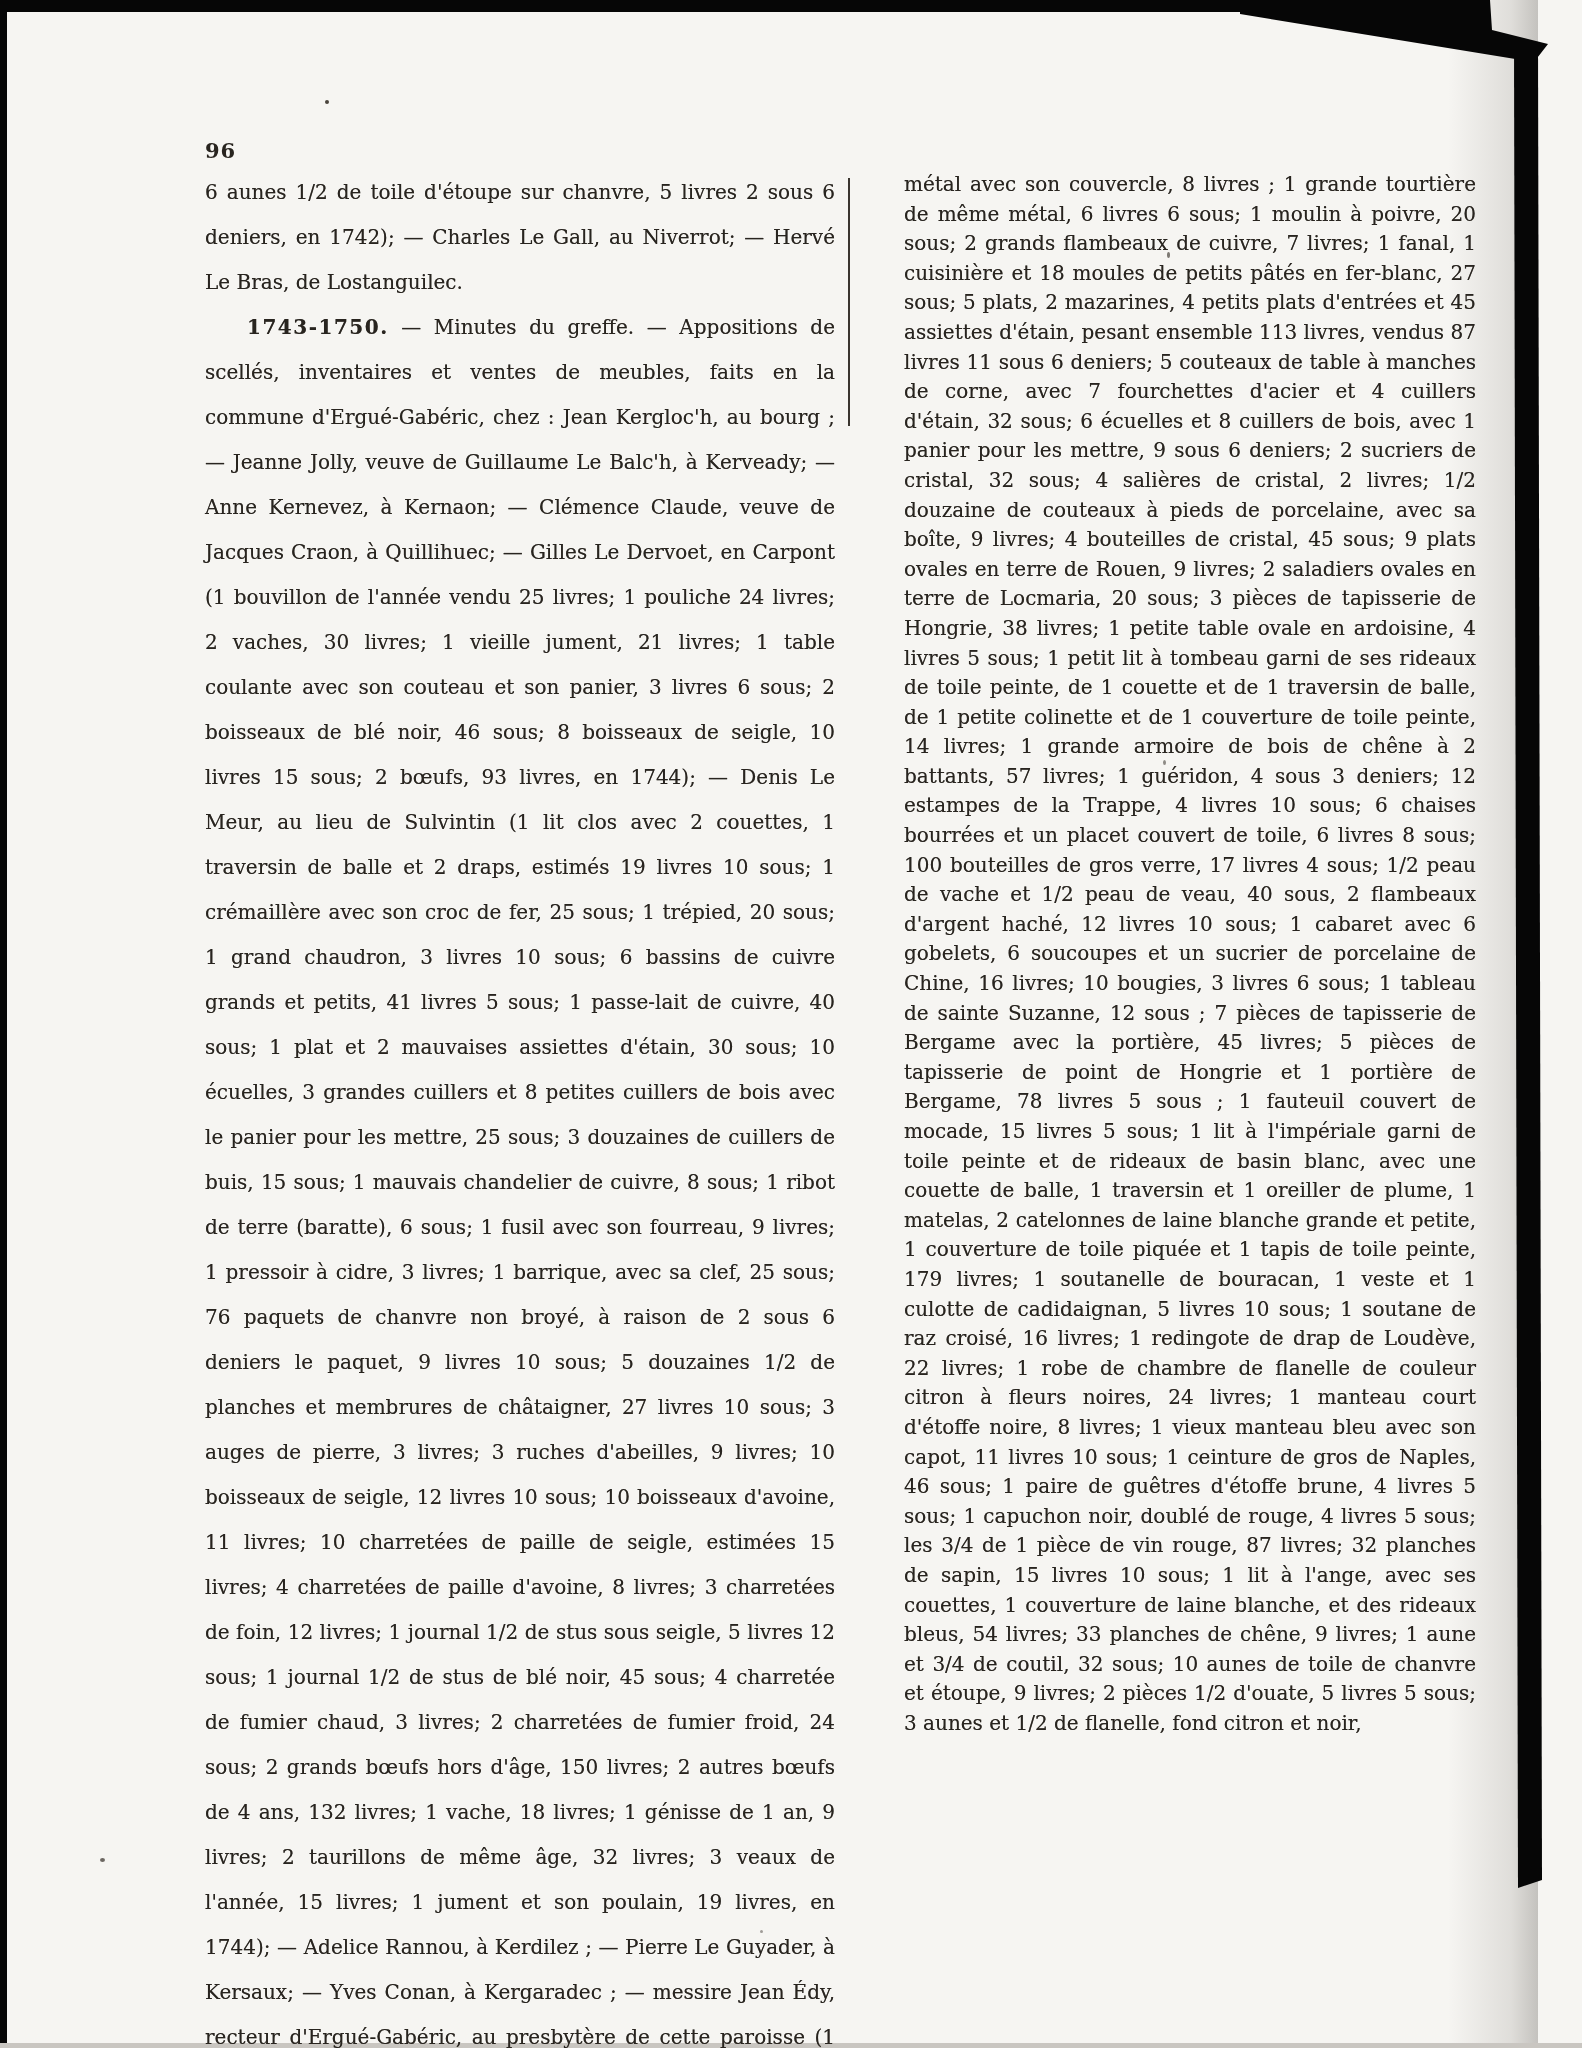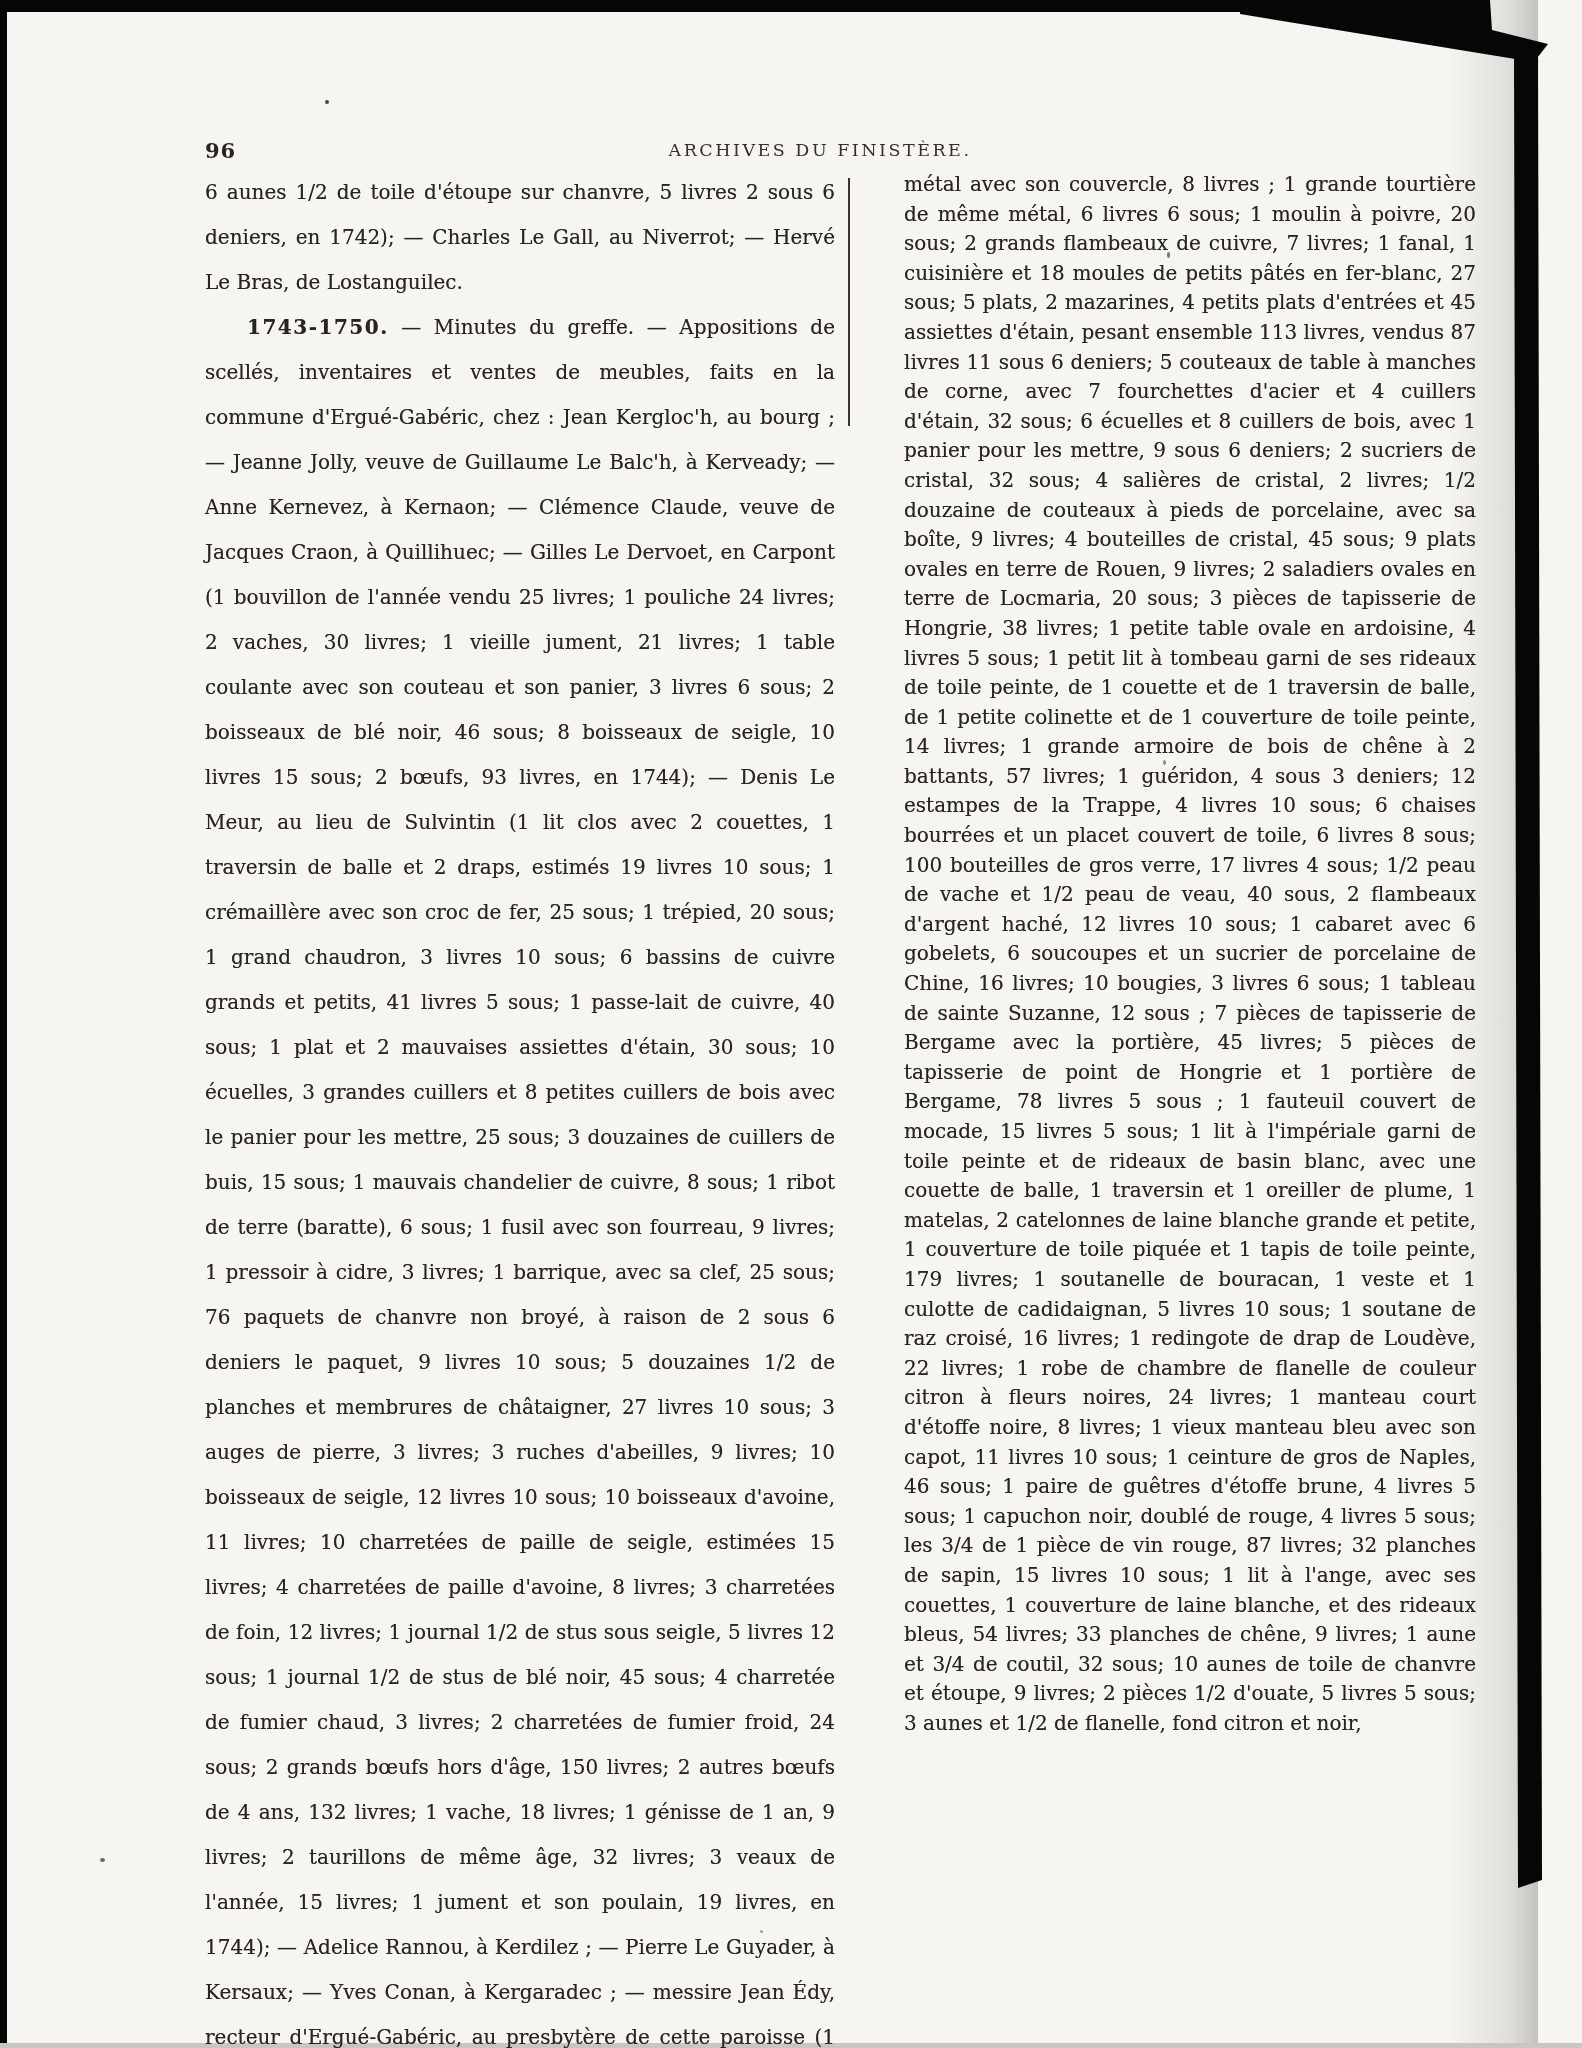--- a/index.html
+++ b/index.html
@@ -69,21 +69,20 @@
   </svg>
 
   <div class="speck sp1"></div>
   <div class="speck sp2"></div>
   <div class="speck sp3"></div>
   <div class="speck sp4"></div>
   <div class="speck sp5"></div>
 
   <div class="running-head">
     <span class="page-num">96</span>
-    <div class="head-title">ARCHIVES DU FINISTÈRE.</div>
   </div>
 
   <div class="col col-left">
     <p class="cont">6 aunes 1/2 de toile d'étoupe sur chanvre, 5 livres 2 sous 6 deniers, en 1742); — Charles Le Gall, au Niverrot; — Hervé Le Bras, de Lostanguilec.</p>
     <p class="entry-para"><span class="entry-date">1743-1750.</span><span> — Minutes du greffe. — Appositions de scellés, inventaires et ventes de meubles, faits en la commune d'Ergué-Gabéric, chez : Jean Kergloc'h, au bourg ; — Jeanne Jolly, veuve de Guillaume Le Balc'h, à Kerveady; — Anne Kernevez, à Kernaon; — Clémence Claude, veuve de Jacques Craon, à Quillihuec; — Gilles Le Dervoet, en Carpont (1 bouvillon de l'année vendu 25 livres; 1 pouliche 24 livres; 2 vaches, 30 livres; 1 vieille jument, 21 livres; 1 table coulante avec son couteau et son panier, 3 livres 6 sous; 2 boisseaux de blé noir, 46 sous; 8 boisseaux de seigle, 10 livres 15 sous; 2 bœufs, 93 livres, en 1744); — Denis Le Meur, au lieu de Sulvintin (1 lit clos avec 2 couettes, 1 traversin de balle et 2 draps, estimés 19 livres 10 sous; 1 crémaillère avec son croc de fer, 25 sous; 1 trépied, 20 sous; 1 grand chaudron, 3 livres 10 sous; 6 bassins de cuivre grands et petits, 41 livres 5 sous; 1 passe-lait de cuivre, 40 sous; 1 plat et 2 mauvaises assiettes d'étain, 30 sous; 10 écuelles, 3 grandes cuillers et 8 petites cuillers de bois avec le panier pour les mettre, 25 sous; 3 douzaines de cuillers de buis, 15 sous; 1 mauvais chandelier de cuivre, 8 sous; 1 ribot de terre (baratte), 6 sous; 1 fusil avec son fourreau, 9 livres; 1 pressoir à cidre, 3 livres; 1 barrique, avec sa clef, 25 sous; 76 paquets de chanvre non broyé, à raison de 2 sous 6 deniers le paquet, 9 livres 10 sous; 5 douzaines 1/2 de planches et membrures de châtaigner, 27 livres 10 sous; 3 auges de pierre, 3 livres; 3 ruches d'abeilles, 9 livres; 10 boisseaux de seigle, 12 livres 10 sous; 10 boisseaux d'avoine, 11 livres; 10 charretées de paille de seigle, estimées 15 livres; 4 charretées de paille d'avoine, 8 livres; 3 charretées de foin, 12 livres; 1 journal 1/2 de stus sous seigle, 5 livres 12 sous; 1 journal 1/2 de stus de blé noir, 45 sous; 4 charretée de fumier chaud, 3 livres; 2 charretées de fumier froid, 24 sous; 2 grands bœufs hors d'âge, 150 livres; 2 autres bœufs de 4 ans, 132 livres; 1 vache, 18 livres; 1 génisse de 1 an, 9 livres; 2 taurillons de même âge, 32 livres; 3 veaux de l'année, 15 livres; 1 jument et son poulain, 19 livres, en 1744); — Adelice Rannou, à Kerdilez ; — Pierre Le Guyader, à Kersaux; — Yves Conan, à Kergaradec ; — messire Jean Édy, recteur d'Ergué-Gabéric, au presbytère de cette paroisse (1 tournebroche avec sa broche, ses poids et ses poulies, vendu 34 livres; 1 pressoir à cidre vendu 36 livres; 8 fûts de barriques vides, 9 livres 5 sous; 1 chauffe-lit de cuivre rouge, 6 livres; 1 marmite de même</span></p>
   </div>
 
   <div class="col-divider"></div>
 
   <div class="col col-right">

